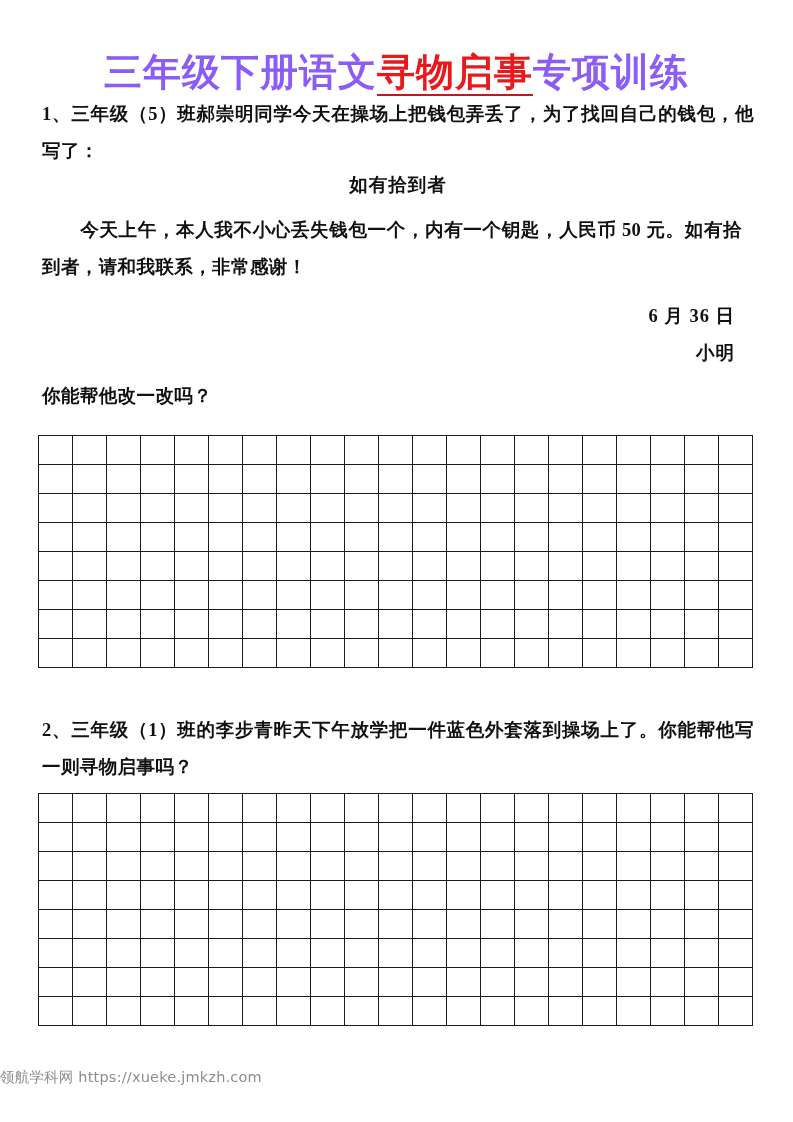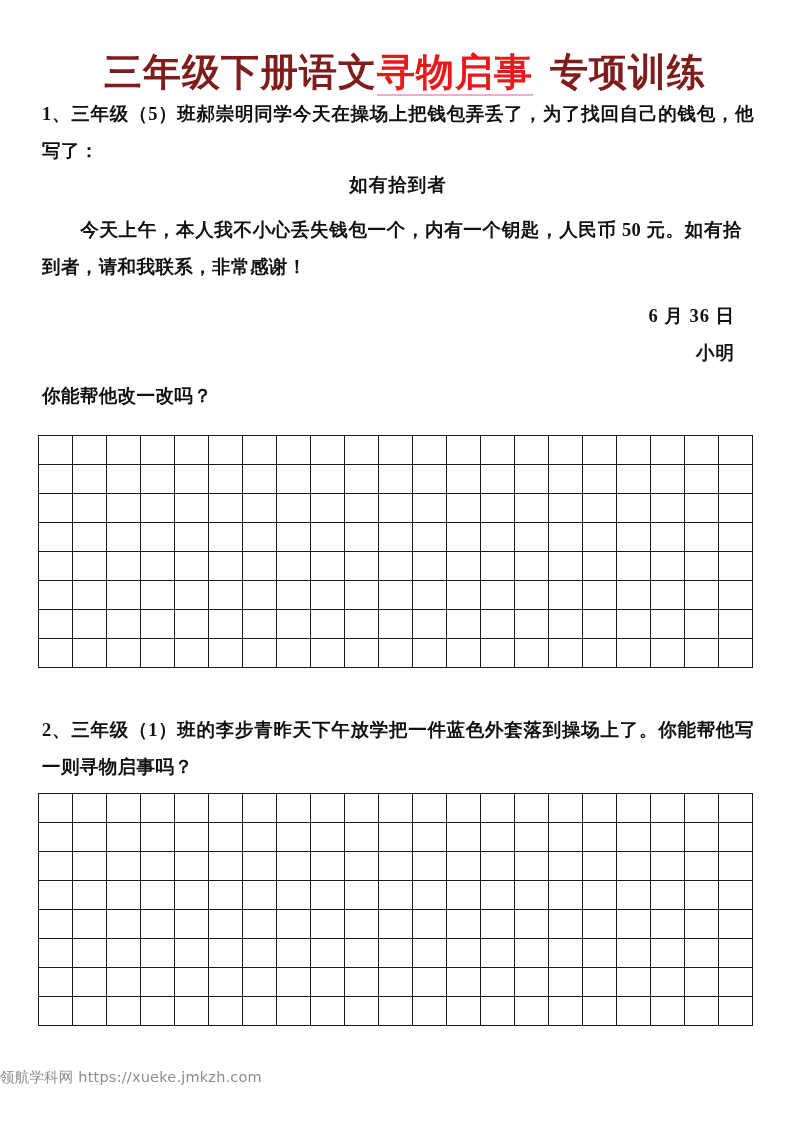--- a/index.html
+++ b/index.html
@@ -28,24 +28,24 @@
     left: 0;
     top: 26px;
     width: 793px;
     text-align: center;
     font-size: 38px;
     font-weight: bold;
     letter-spacing: 1px;
     white-space: nowrap;
     line-height: 1.15;
   }
-  .title .plain { color: #7f1d1d; margin-left: 17px; }
+  .title .plain { color: #8b5cf6; }
   .title .hl {
     color: #e8191b;
-    border-bottom: 2px solid #f9a8d4;
+    border-bottom: 2px solid #b91c1c;
     padding-bottom: 1px;
   }
 
   
   .q-block {
     position: absolute;
     left: 42px;
     width: 712px;
     font-size: 18.5px;
     font-weight: bold;

